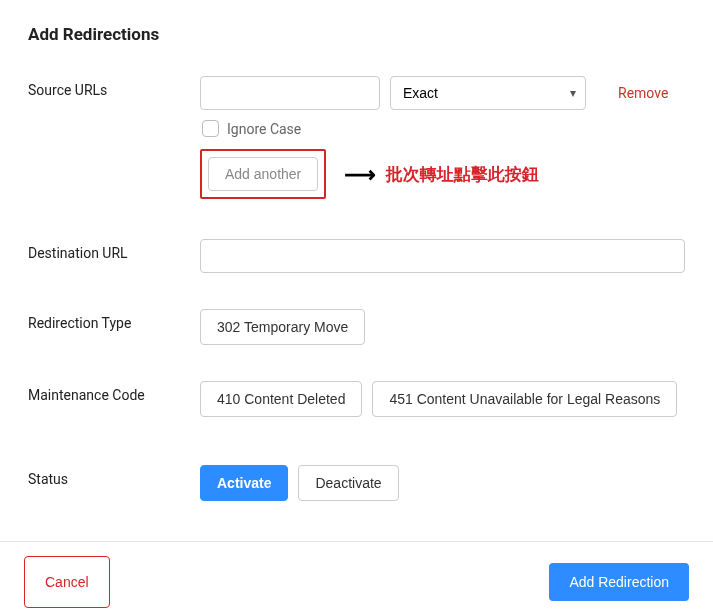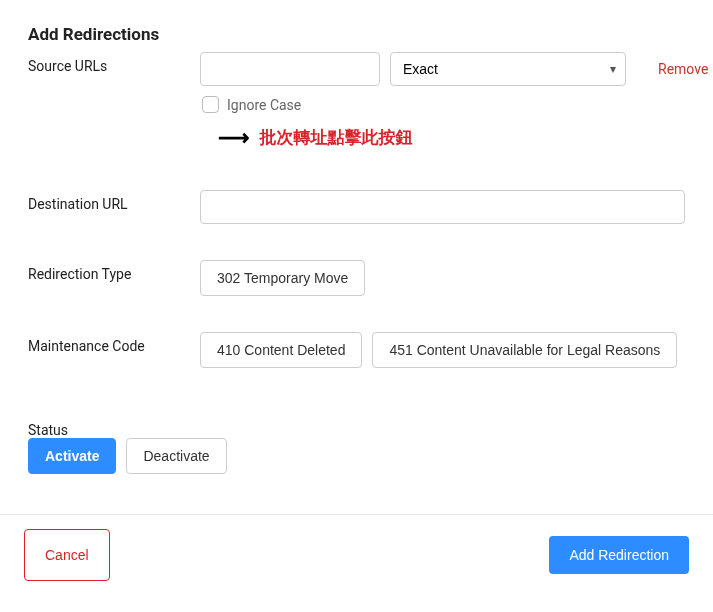--- a/index.html
+++ b/index.html
@@ -4,33 +4,33 @@
 <style>
   * { box-sizing: border-box; margin: 0; padding: 0; }
   body {
     font-family: -apple-system, BlinkMacSystemFont, "Segoe UI", Roboto, Arial, sans-serif;
     font-size: 14px;
     color: #333;
     background: #fff;
     width: 713px;
   }
   .content { padding: 24px 28px 20px 28px; }
-  .page-title { font-size: 17px; font-weight: 700; color: #222; margin-bottom: 8px; }
+  .page-title { font-size: 17px; font-weight: 700; color: #222; margin-bottom: 32px; }
   .field-row { display: flex; align-items: flex-start; margin-bottom: 40px; }
   .field-row.tight { margin-bottom: 36px; }
   .label-col { width: 172px; flex-shrink: 0; color: #222; font-size: 14px; padding-top: 6px; }
   .control-col { flex: 1; display: flex; flex-direction: column; }
   .srcrow { display: flex; align-items: center; gap: 10px; }
   .text-input {
     height: 34px; border: 1px solid #ccc; border-radius: 4px; padding: 0 10px;
     font-size: 14px; background: #fff; outline: none;
   }
   .source-input { width: 180px; }
   .select-wrap {
-    position: relative; width: 236px;
+    position: relative; width: 196px;
   }
   .select-wrap select {
     width: 100%; height: 34px; border: 1px solid #ccc; border-radius: 4px;
     padding: 0 28px 0 12px; font-size: 14px; background: #fff; appearance: none;
     -webkit-appearance: none; outline: none; cursor: pointer;
   }
   .select-chevron {
     position: absolute; right: 10px; top: 50%; transform: translateY(-50%);
     pointer-events: none; color: #555; font-size: 12px;
   }
@@ -84,20 +84,23 @@
           </select>
           <span class="select-chevron">▾</span>
         </div>
         <span class="remove-link">Remove</span>
       </div>
       <div class="ignore-row">
         <div class="checkbox"></div>
         <span class="ignore-label">Ignore Case</span>
       </div>
       <div class="addrow">
+        <div class="addbox">
+          <button class="add-another-btn">Add another</button>
+        </div>
         <span class="annot-arrow">⟶</span>
         <span class="annot-text">批次轉址點擊此按鈕</span>
       </div>
     </div>
   </div>
 
   <div class="field-row tight">
     <div class="label-col">Destination URL</div>
     <div class="control-col">
       <input class="text-input dest-input" type="text" style="">
@@ -116,21 +119,21 @@
   <div class="field-row" style="margin-bottom:48px;justify-content:flex-end;">
     <div class="label-col">Maintenance Code</div>
     <div class="control-col">
       <div class="btngroup">
         <button class="toggle-btn">410 Content Deleted</button>
         <button class="toggle-btn">451 Content Unavailable for Legal Reasons</button>
       </div>
     </div>
   </div>
 
-  <div class="field-row" style="margin-bottom:20px;flex-direction:column;">
+  <div class="field-row" style="margin-bottom:20px;">
     <div class="label-col">Status</div>
     <div class="control-col">
       <div class="btngroup">
         <button class="toggle-btn active">Activate</button>
         <button class="toggle-btn">Deactivate</button>
       </div>
     </div>
   </div>
 </div>
 

